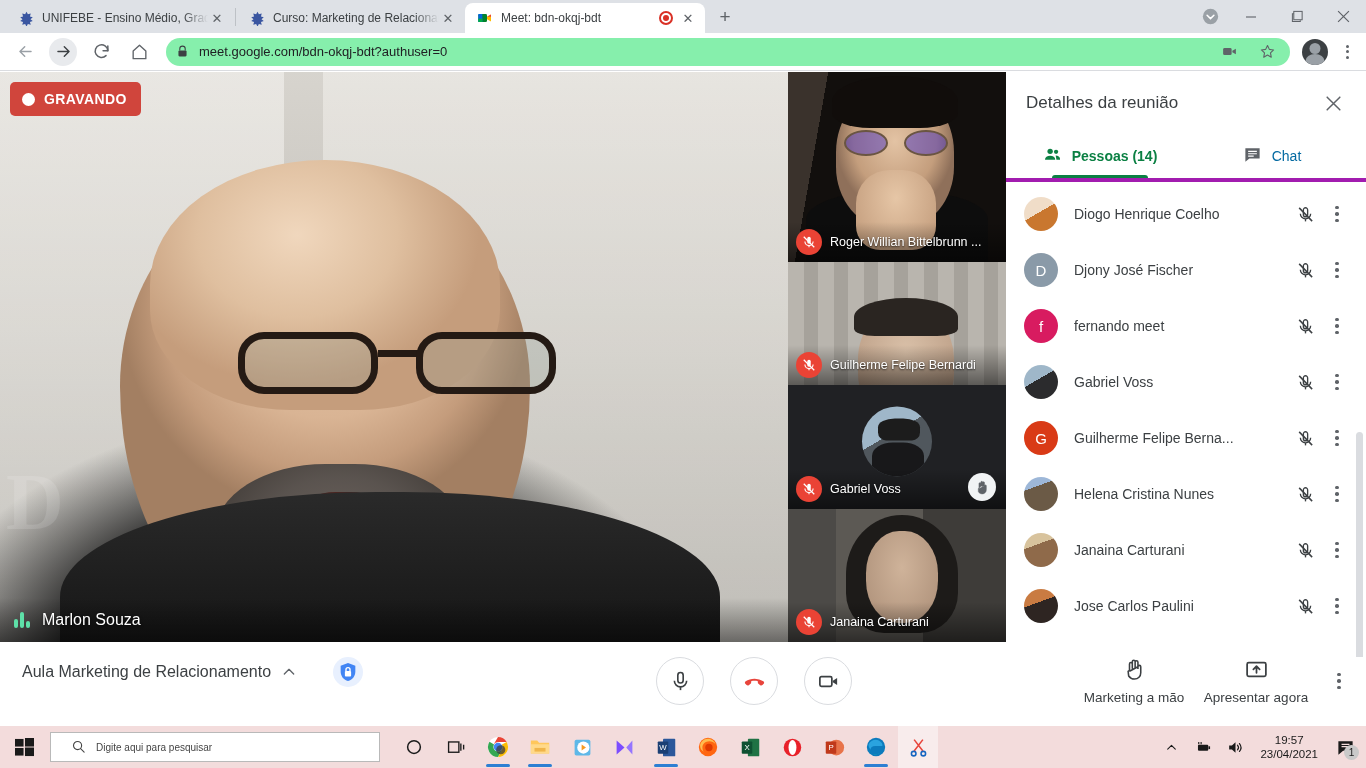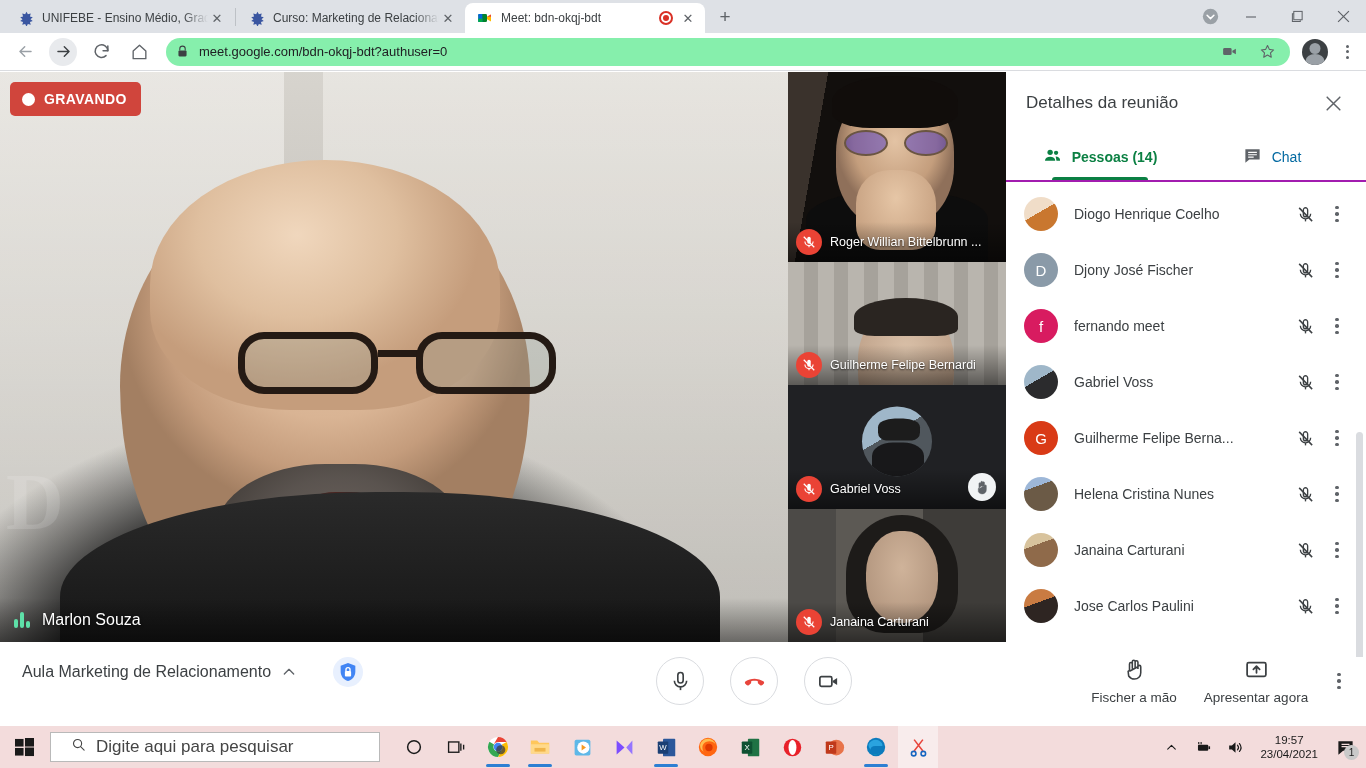--- a/index.html
+++ b/index.html
@@ -258,21 +258,21 @@
 
   
   .details { width: 360px; height: 654px; background:#fff; position: relative;
              display:flex; flex-direction: column; }
   .details-head { height: 62px; display:flex; align-items:center; padding: 0 16px 0 20px; }
   .details-title { flex:1; font-size: 17px; color:#3c4043; }
   .icon-btn-round {
     width: 34px; height: 34px; border-radius: 50%; display:flex;
     align-items:center; justify-content:center; color:#5f6368;
   }
-  .tabs-row { display:flex; height: 48px; border-bottom: 2px solid #a21caf; padding: 0 8px; }
+  .tabs-row { display:flex; height: 48px; border-bottom: 4px solid #a21caf; padding: 0 8px; }
   .mtab { flex: 1; display:flex; align-items:center; justify-content:center; gap: 10px;
           font-size: 14px; color:#0369a1; position: relative; }
   .mtab.active { color: #0b8043; font-weight: bold; }
   .mtab.active::after {
     content:''; position: absolute; bottom: 0; left: 22%; width: 56%; height: 3px;
     background: #0b8043; border-radius: 3px 3px 0 0;
   }
   .plist { flex: 1 1 auto; overflow: hidden; position: relative; padding-top: 4px; }
   .prow { height: 56px; display: flex; align-items: center; padding: 0 12px 0 18px; }
   .pav { width: 34px; height: 34px; border-radius: 50%; flex: 0 0 34px; margin-right: 16px;
@@ -310,21 +310,21 @@
   
   .taskbar {
     position: absolute; left:0; bottom:0; width: 1366px; height: 42px;
     background:#f3dcdc; display:flex; align-items:center;
   }
   .tb-start { width: 48px; height: 42px; display:flex; align-items:center; justify-content:center; }
   .tb-search {
     width: 330px; height: 30px; background:#fff; border:1px solid #b9b9b9;
     display:flex; align-items:center; padding: 0 10px; margin-left: 2px;
   }
-  .tb-search span { font-size: 17px; color:#454545; margin-left: 10px; }
+  .tb-search span { font-size: 10px; color:#454545; margin-left: 10px; }
   .tb-icons { display:flex; align-items:center; gap: 2px; margin-left: 14px; }
   .tbi { width: 40px; height: 42px; display:flex; align-items:center; justify-content:center; position:relative; }
   .tbi.open::after {
     content:''; position:absolute; bottom:1px; left: 8px; width: 24px; height: 3px;
     background:#2d7fd3; border-radius: 2px;
   }
   .tbi.active { background: rgba(255,255,255,.45); }
   .tb-right { margin-left:auto; display:flex; align-items:center; padding-right: 6px; gap: 6px; }
   .tb-clock { text-align:center; font-size: 11.5px; color:#1a1a1a; line-height: 1.25; padding: 0 6px; }
   .tb-notif { width: 30px; height: 42px; display:flex; align-items:center; justify-content:center; position:relative; }
@@ -802,21 +802,21 @@
         </span>
       </div>
 
       <div class="mb-right">
         <span class="mb-action">
           <span>
             <svg width="25" height="25" viewBox="0 0 24 24">
                 <path d="M7.2 13.2V6.6a1.35 1.35 0 012.7 0v4.6m0-1V4.4a1.35 1.35 0 012.7 0v6.8m0-1.6V5a1.35 1.35 0 012.7 0v6.4m0-2a1.35 1.35 0 012.7 0V15c0 3.5-2.5 6.2-6 6.2-2.7 0-4.3-1.1-5.6-3L6 14.7c-.55-.95.7-2.1 1.65-1.2z" fill="none" stroke="#3c4043" stroke-width="1.5" stroke-linejoin="round"></path>
               </svg>
           </span>
-          <span>Fischer a mão</span>
+          <span>Marketing a mão</span>
         </span>
         <span class="mb-action">
           <span>
             <svg width="25" height="25" viewBox="0 0 24 24">
                 <rect x="3" y="5.5" width="18" height="13" rx="1.5" fill="none" stroke="#3c4043" stroke-width="1.7"></rect>
                 <path d="M12 15.2V8.8m0 0l-3 3m3-3l3 3" fill="none" stroke="#3c4043" stroke-width="1.7" stroke-linecap="round" stroke-linejoin="round"></path>
               </svg>
           </span>
           <span>Apresentar agora</span>
         </span>

